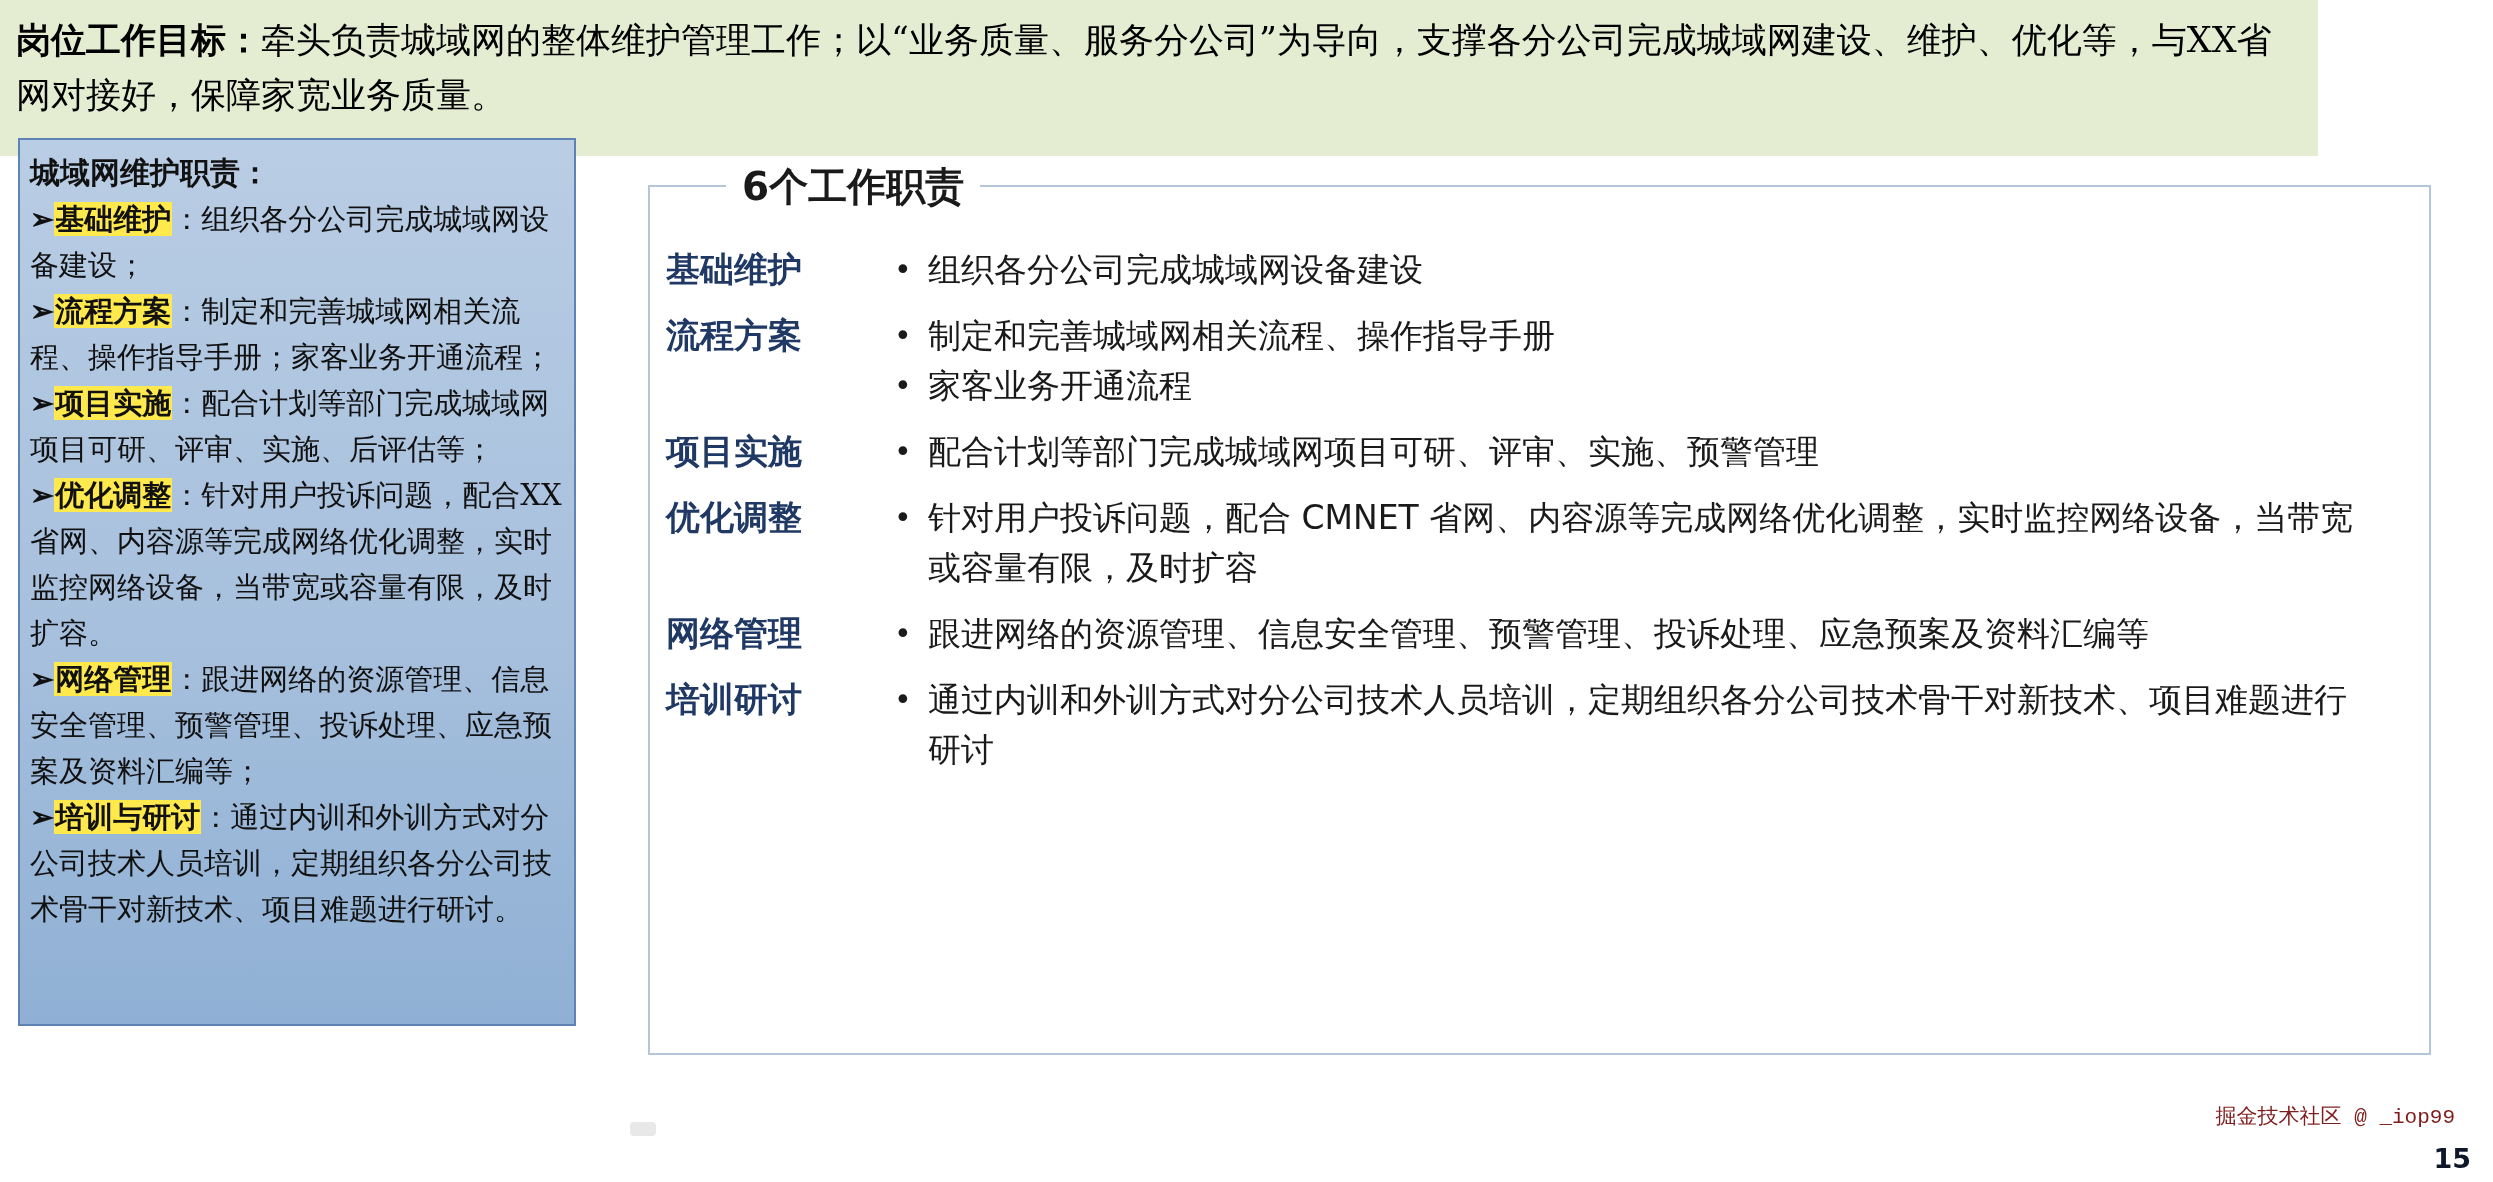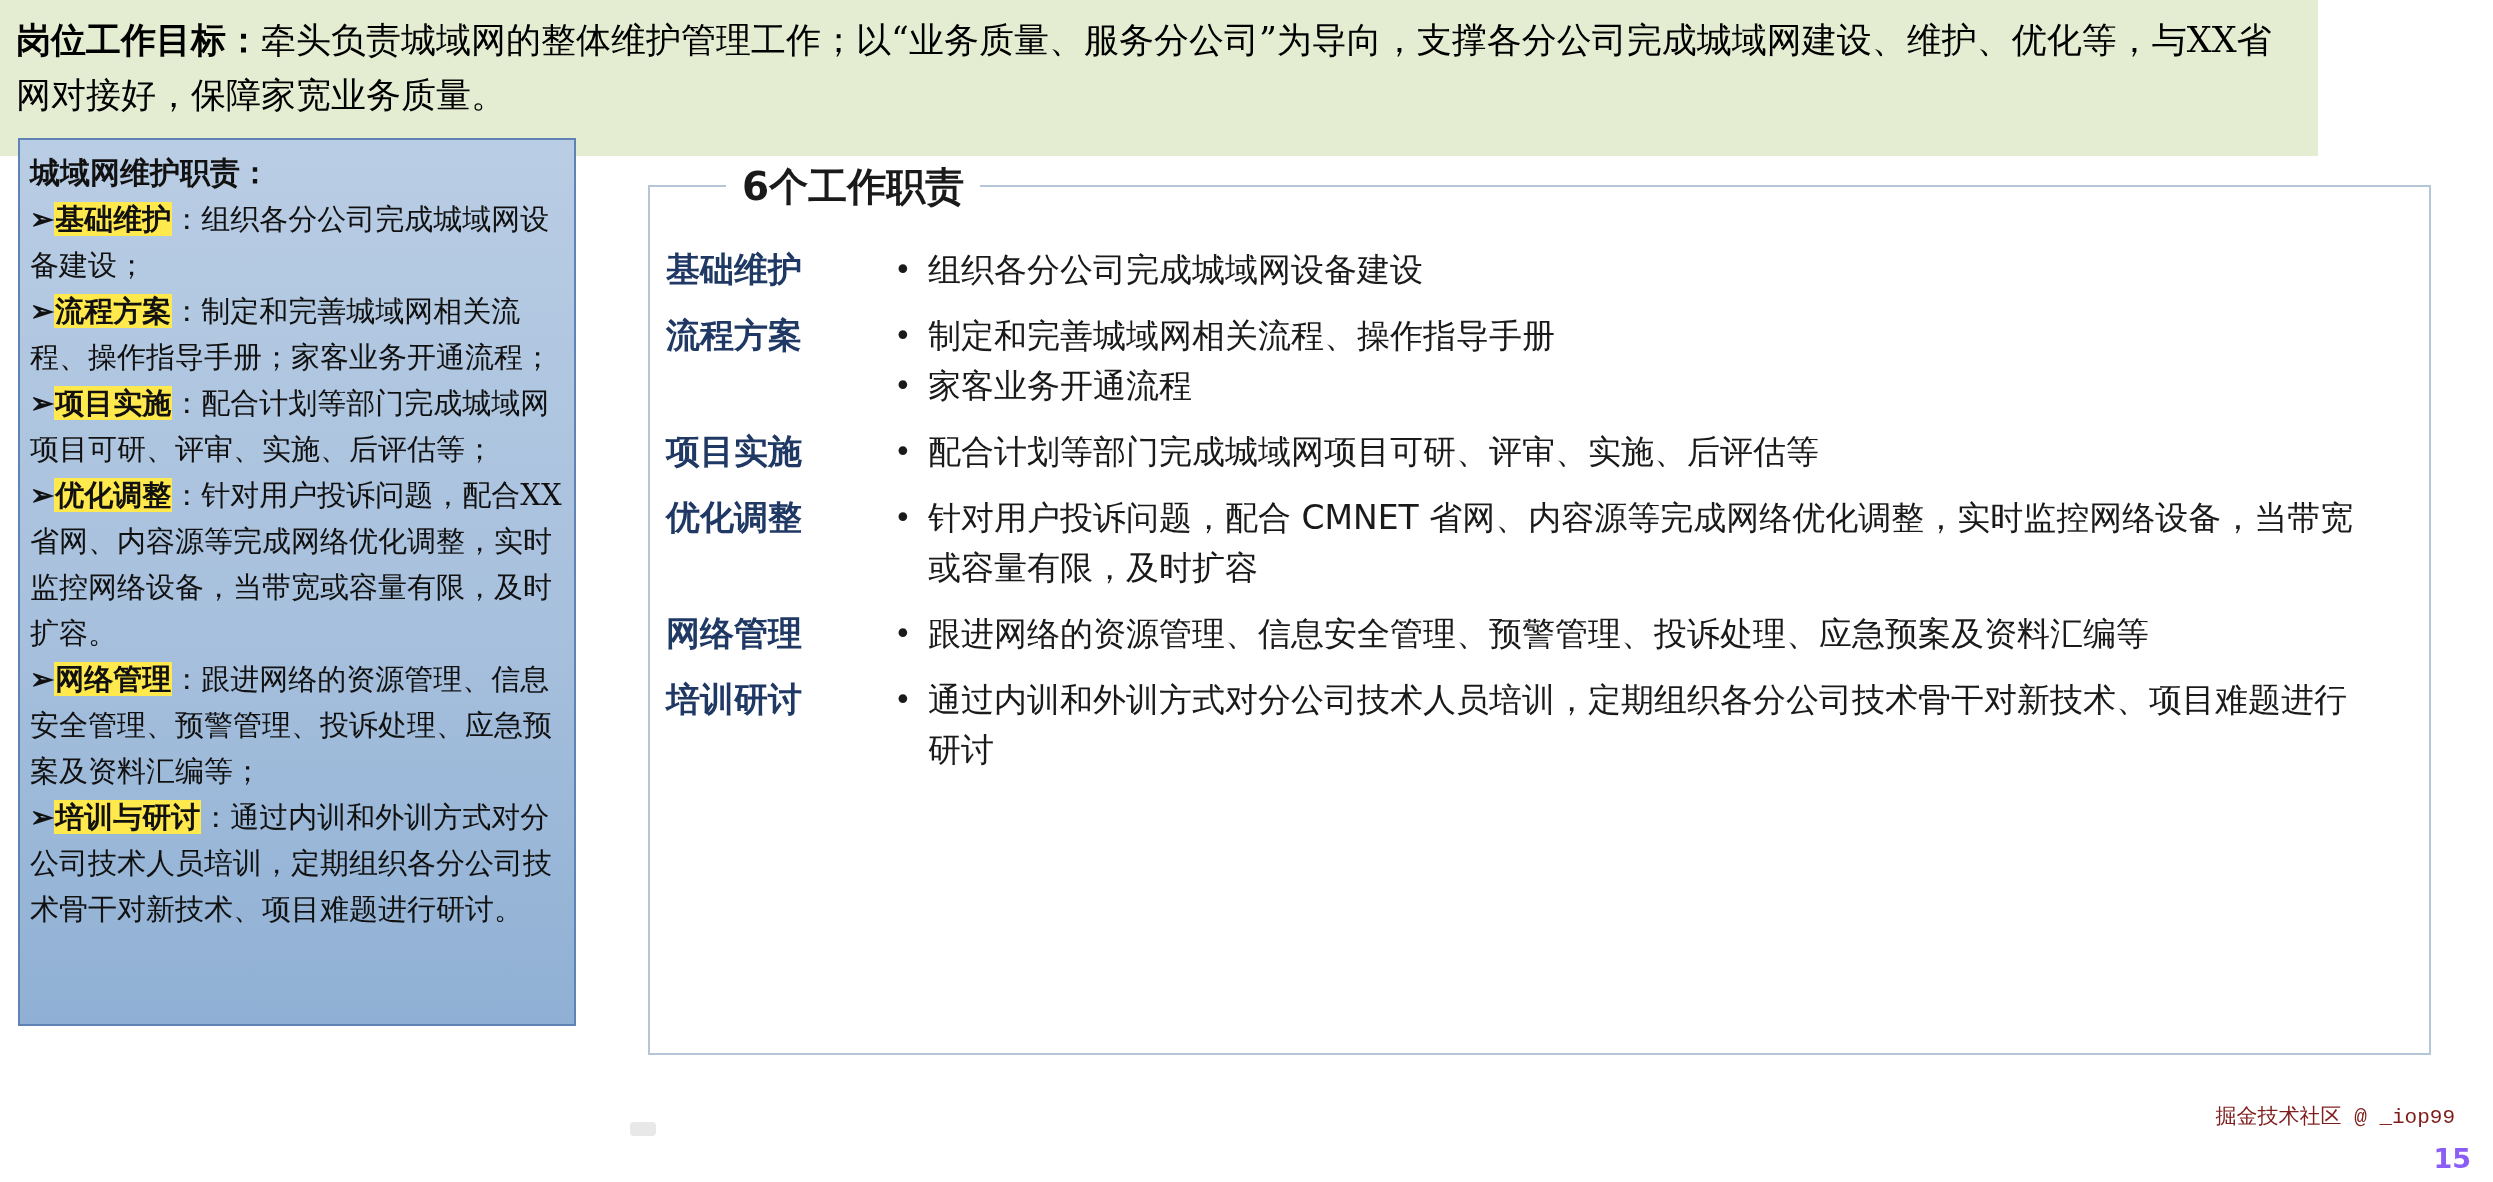--- a/index.html
+++ b/index.html
@@ -155,21 +155,21 @@
     color: #7f1d1d;
     white-space: nowrap;
   }
   .page-number {
     position: absolute;
     right: 22px;
     bottom: 8px;
     font-family: "DejaVu Sans", sans-serif;
     font-size: 27px;
     font-weight: bold;
-    color: #8b5cf6;
+    color: #0f172a;
   }
   .smudge {
     position: absolute;
     left: 630px;
     top: 1122px;
     width: 26px;
     height: 14px;
     background: #e8e8e8;
     border-radius: 4px;
   }
@@ -238,21 +238,21 @@
         <span class="b-text">家客业务开通流程</span>
       </div>
     </div>
   </div>
 
   <div class="row">
     <div class="row-label">项目实施</div>
     <div class="row-body">
       <div class="b-line">
         <span class="b-dot">•</span>
-        <span class="b-text">配合计划等部门完成城域网项目可研、评审、实施、后评估等</span>
+        <span class="b-text">配合计划等部门完成城域网项目可研、评审、实施、预警管理</span>
       </div>
     </div>
   </div>
 
   <div class="row">
     <div class="row-label">优化调整</div>
     <div class="row-body">
       <div class="b-line">
         <span class="b-dot">•</span>
         <span class="b-text">针对用户投诉问题，配合 CMNET 省网、内容源等完成网络优化调整，实时监控网络设备，当带宽或容量有限，及时扩容</span>

